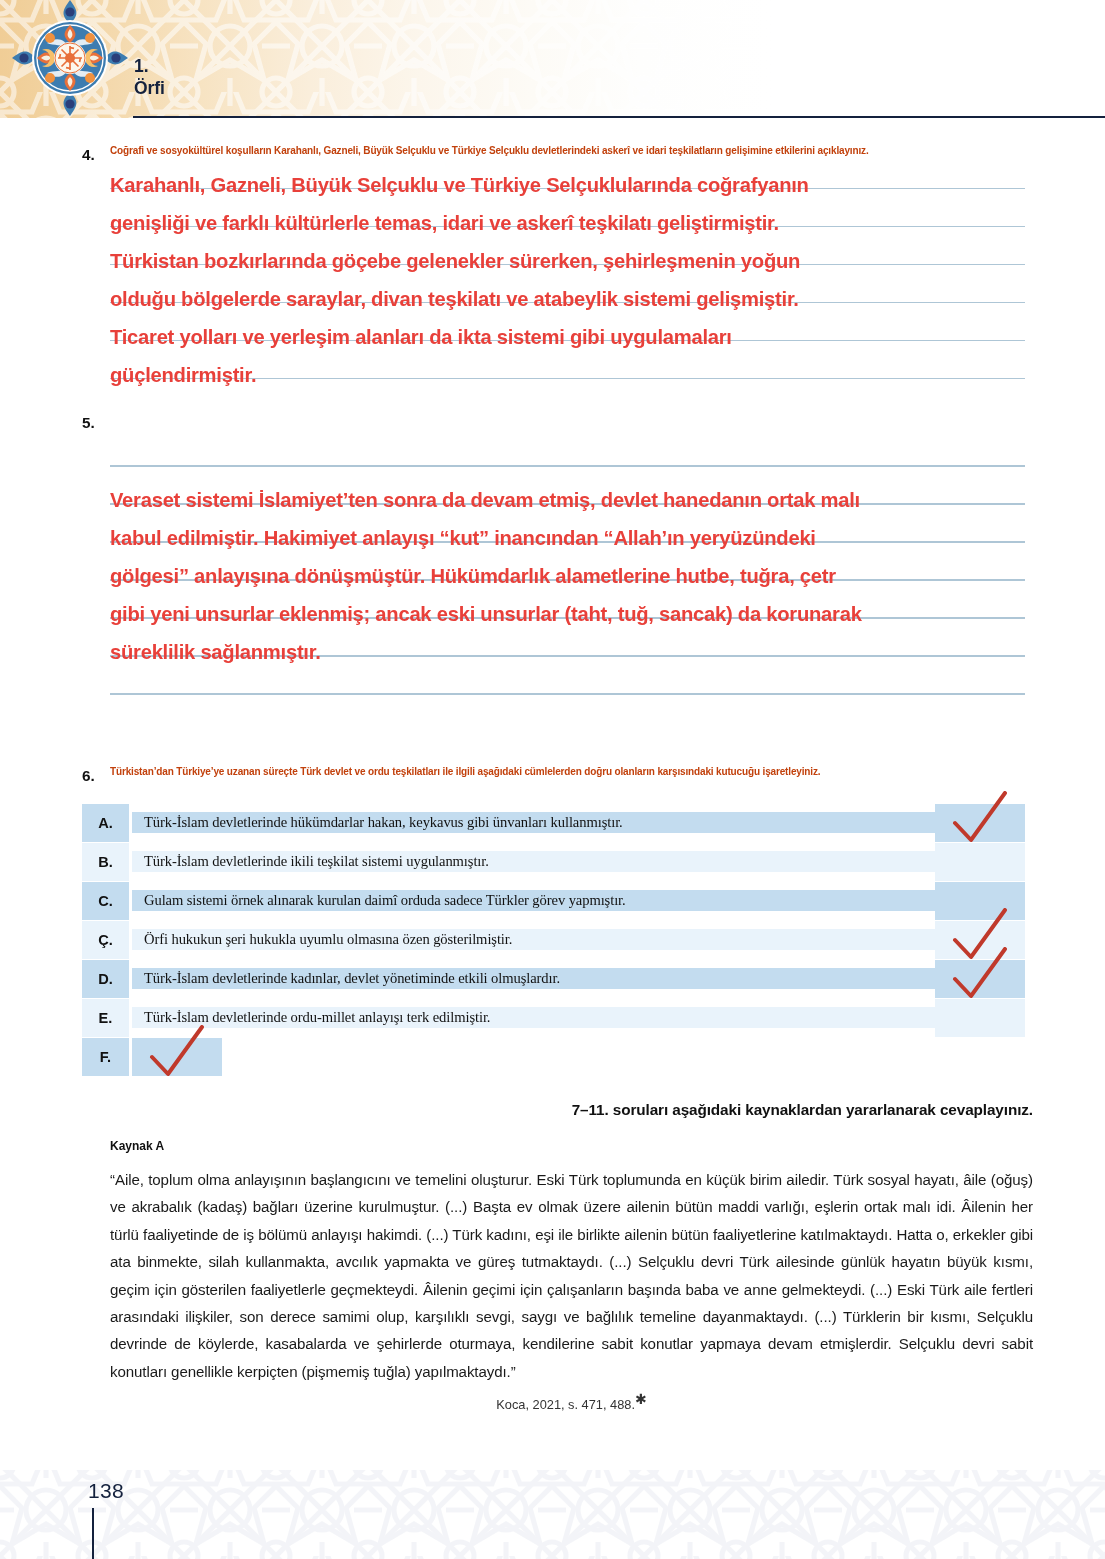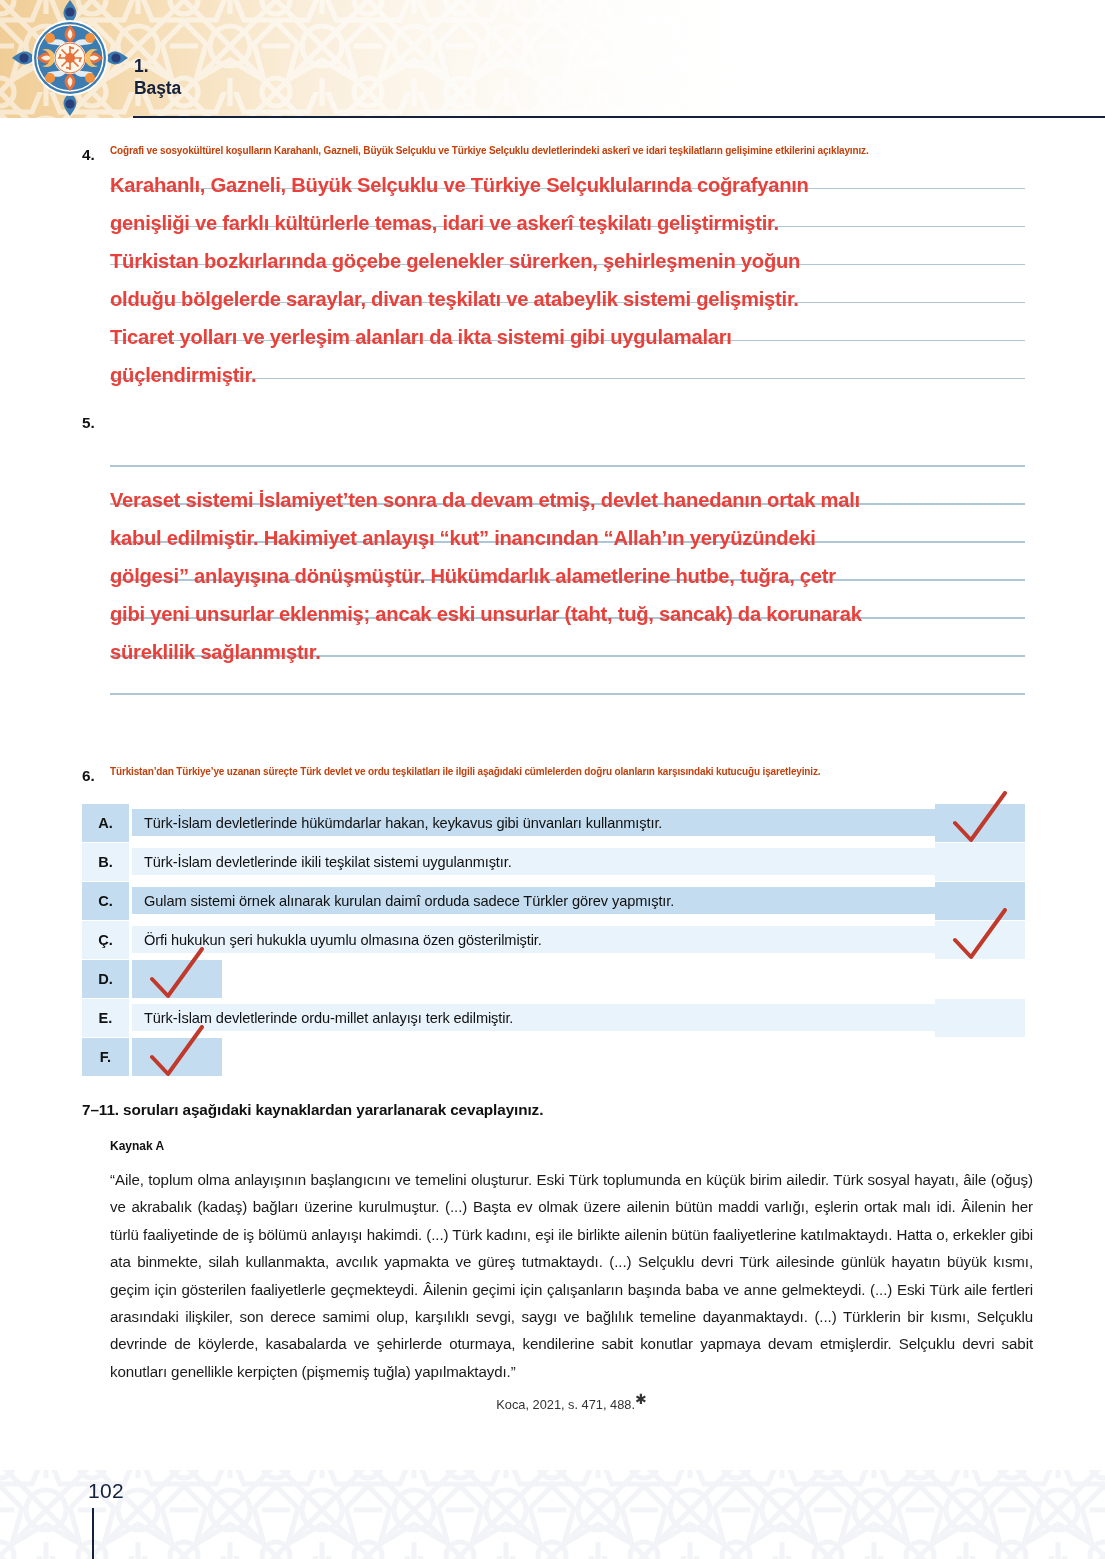--- a/index.html
+++ b/index.html
@@ -166,28 +166,29 @@
     align-items: center;
     justify-content: center;
     font-size: 14.6px;
     font-weight: bold;
     color: #111111;
     box-sizing: border-box;
   }
   .cell-gap { width: 3px; height: 37.5px; background: #ffffff; }
   .cell-text {
     flex: 1 1 auto;
-    height: 27px;
+    height: 21px;
     display: flex;
     align-items: center;
     padding-left: 12px;
     font-size: 14.6px;
     color: #111111;
     letter-spacing: -0.1px;
     box-sizing: border-box;
+    font-family: Liberation Serif, serif;
   }
   .cell-check {
     width: 90px;
     height: 37.5px;
     position: relative;
     box-sizing: border-box;
   }
   .row-dark .cell-letter,
   .row-dark .cell-text,
   .row-dark .cell-check { background: #c3dcef; }
@@ -204,20 +205,21 @@
     pointer-events: none;
   }
 
   
   .source-intro {
     margin: 0 72px 0 82px;
     font-size: 15.3px;
     font-weight: bold;
     color: #111111;
     letter-spacing: -0.1px;
+    text-align: right;
   }
   .source-title {
     margin: 20px 72px 0 110px;
     font-size: 12px;
     font-weight: bold;
     color: #111111;
   }
   .source-body {
     margin: 13px 72px 0 110px;
     font-size: 15.1px;
@@ -313,21 +315,21 @@
       <g stroke="#e8703a" stroke-width="1.7" fill="none">
         <path d="M0 -12 L0 12 M-12 0 L12 0 M-8.5 -8.5 L8.5 8.5 M8.5 -8.5 L-8.5 8.5"></path>
         <path d="M0 -10.4 L4 -9.6 M0 10.4 L-4 9.6 M-10.4 0 L-9.6 -4 M10.4 0 L9.6 4"></path>
       </g>
       <circle r="5" fill="#e8703a"></circle>
     </g>
   </svg>
 
   <div class="unit-label">
     <div>1.</div>
-    <div>Başta</div>
+    <div>Örfi</div>
   </div>
   <div class="header-rule"></div>
 </div>
 
 <div class="content">
 
   <div class="question" style="margin-top:26px;">
     <div class="q-num">4.</div>
     <div class="q-text">Coğrafi ve sosyokültürel koşulların Karahanlı, Gazneli, Büyük Selçuklu ve Türkiye Selçuklu devletlerindeki askerî ve idari teşkilatların gelişimine etkilerini açıklayınız.</div>
   </div>
@@ -405,20 +407,21 @@
       <div class="cell-check">
         <svg class="tick" viewBox="0 0 62 60">
           <path d="M6 32 L22 49 L56 2" fill="none" stroke="#c0392b" stroke-width="4" stroke-linecap="round" stroke-linejoin="round"></path>
         </svg>
       </div>
     </div>
 
     <div class="stmt-row row-dark">
       <div class="cell-letter">D.</div>
       <div class="cell-gap"></div>
+      <div class="cell-text">Türk-İslam devletlerinde kadınlar, devlet yönetiminde etkili olmuşlardır.</div>
       <div class="cell-check">
         <svg class="tick" viewBox="0 0 62 60">
           <path d="M6 32 L22 49 L56 2" fill="none" stroke="#c0392b" stroke-width="4" stroke-linecap="round" stroke-linejoin="round"></path>
         </svg>
       </div>
     </div>
 
     <div class="stmt-row row-light">
       <div class="cell-letter">E.</div>
       <div class="cell-gap"></div>
@@ -460,14 +463,14 @@
           <circle cx="92" cy="0" r="14"></circle>
           <circle cx="0" cy="92" r="14"></circle>
           <circle cx="92" cy="92" r="14"></circle>
           <path d="M46 0 L46 14 M46 78 L46 92 M0 46 L14 46 M78 46 L92 46"></path>
         </g>
       </pattern>
     </defs>
     <rect x="0" y="0" width="1105" height="100" fill="url(#fpat)"></rect>
   </svg>
 </div>
-<div class="page-number">102</div>
+<div class="page-number">138</div>
 <div class="footer-tick"></div>
 
 </body></html>

